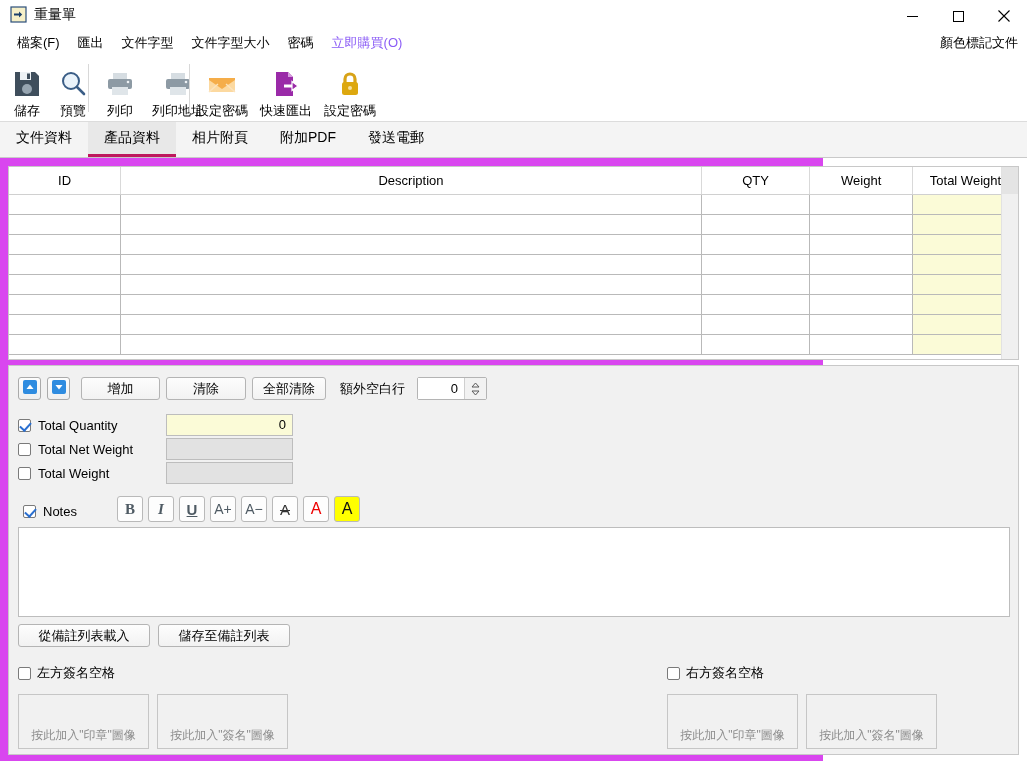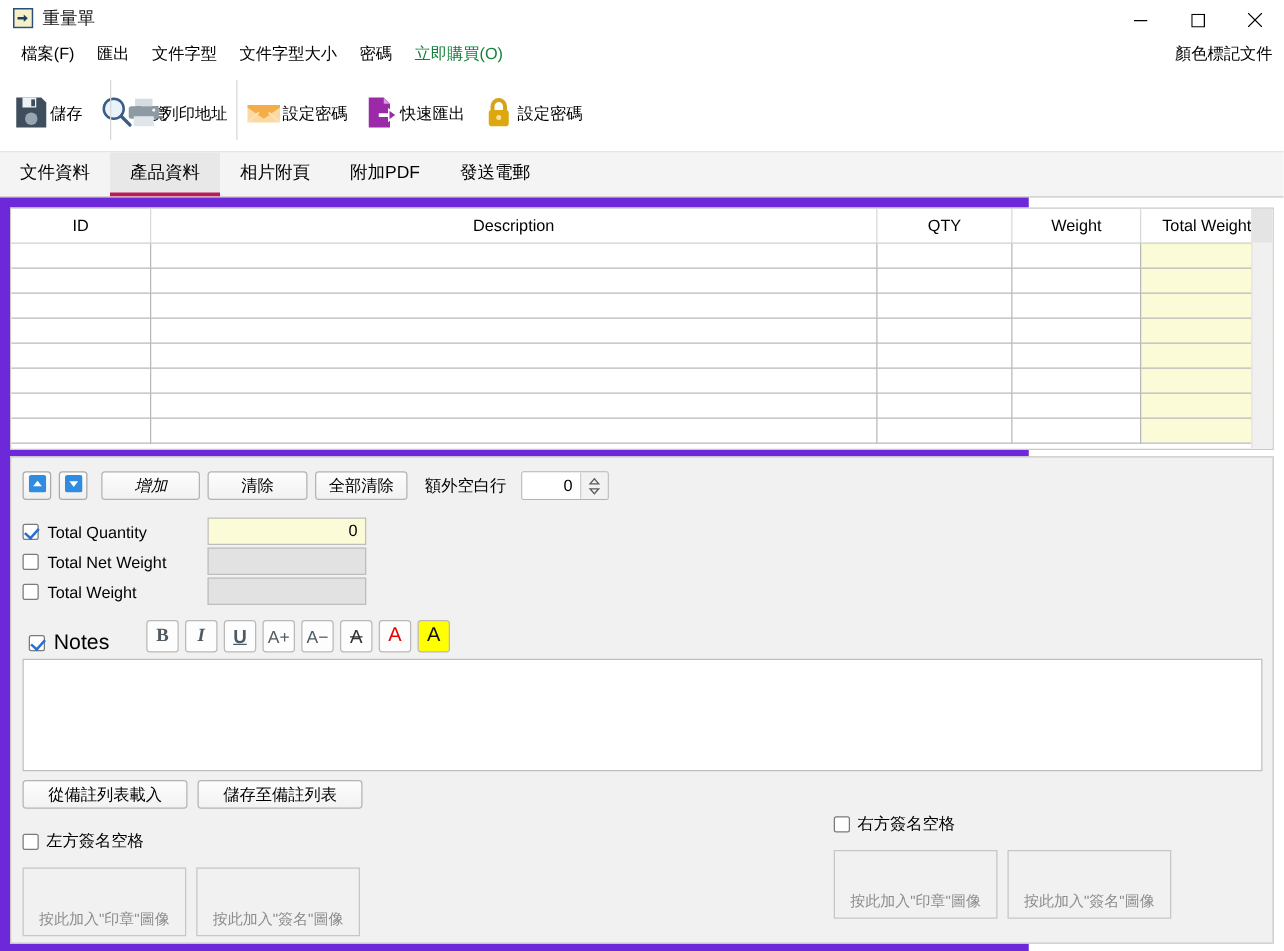--- a/index.html
+++ b/index.html
@@ -27,32 +27,32 @@
   .win-btn { width:46px; height:32px; display:flex; align-items:center; justify-content:center; }
   .win-btn svg { display:block; }
 
   
   .menubar {
     position:absolute; left:0; top:32px; width:1027px; height:22px;
     background:#ffffff;
   }
   .menu-items { position:absolute; left:8px; top:0; height:22px; display:flex; align-items:center;text-align:right; }
   .menu-item { padding:0 9px; font-size:13px; color:#000; line-height:22px; white-space:nowrap; }
-  .menu-item.buy { color:#15803d; }
+  .menu-item.buy { color:#8b5cf6; }
   .menu-right { position:absolute; right:9px; top:0; height:22px; line-height:22px; font-size:13px; color:#000; }
 
   
   .toolbar {
     position:absolute; left:0; top:54px; width:1027px; height:68px;
     background:#ffffff; border-bottom:1px solid #dcdcdc;
   }
   .tb-group { position:absolute; top:0; height:67px; display:flex; align-items:flex-start; }
   .tb-btn {
     width:auto; min-width:46px; padding:0 6px; height:64px;
-    display:flex; flex-direction:row; align-items:center; justify-content:flex-end;
+    display:flex; flex-direction:column; align-items:center; justify-content:flex-end;
     padding-top:7px;
   }
   .tb-ico { height:34px; display:flex; align-items:center; justify-content:center; }
   .tb-lab { font-size:13px; color:#000; margin-top:2px; white-space:nowrap; line-height:15px; }
   .tb-sep { width:1px; height:48px; background:#d8d8d8; margin:10px 6px 0 6px; }
 
   
   .tabbar {
     position:absolute; left:0; top:122px; width:1027px; height:36px;
     background:#f4f4f4; border-bottom:1px solid #c9c9c9;
@@ -60,21 +60,21 @@
   }
   .tab {
     padding:0 16px; display:flex; align-items:center; font-size:14px;
     color:#000; border-bottom:3px solid transparent; background:transparent;
   }
   .tab.active { background:#e8e8e8; border-bottom:3px solid #be185d; }
 
   
   .content {
     position:absolute; left:0; top:158px; width:823px; height:603px;
-    background:#6d28d9;
+    background:#d946ef;
   }
 
   
   .grid-wrap {
     position:absolute; left:8px; top:8px; width:1011px; height:194px;
     background:#fff; border:1px solid #c8c8c8; overflow:hidden;
   }
   table.grid { border-collapse:collapse; width:100%; table-layout:fixed; }
   table.grid th {
     height:27px; background:#ffffff; font-weight:normal; font-size:13px;
@@ -137,41 +137,41 @@
   .trow .lbl { font-size:13px; margin-left:7px; width:128px; }
   .tfield {
     width:127px; height:22px; border:1px solid #bdbdbd;
     text-align:right; font-size:13px; line-height:20px; padding-right:6px;
   }
   .tfield.on { background:#fbfbd7; }
   .tfield.off { background:#e2e2e2; }
 
   
   .notesrow { position:absolute; left:14px; top:138px; display:flex; align-items:center; }
-  .notesrow .lbl { font-size:17px; margin-left:7px; }
+  .notesrow .lbl { font-size:13px; margin-left:7px; }
   .fmtbtns { position:absolute; left:108px; top:130px; display:flex; gap:5px; }
   .fmtbtn {
     width:26px; height:26px; border:1px solid #b9b9b9; border-radius:3px;
     background:#fdfdfd; display:flex; align-items:center; justify-content:center;
     font-size:15px; font-weight:bold;
   }
   .notebox {
     position:absolute; left:9px; top:161px; width:992px; height:90px;
     background:#ffffff; border:1px solid #bdbdbd;
   }
   .notebtns { position:absolute; left:9px; top:258px; display:flex; gap:8px; }
   .nbtn {
     height:23px; min-width:130px; border:1px solid #b4b4b4; border-radius:3px;
     background:linear-gradient(#fdfdfd,#f2f2f2);
     display:flex; align-items:center; justify-content:center; font-size:13px; padding:0 10px;
   }
 
   
   .sigleft { position:absolute; left:9px; top:298px; }
-  .sigright { position:absolute; left:658px; top:284px; }
+  .sigright { position:absolute; left:658px; top:298px; }
   .sigcb { display:flex; align-items:center; }
   .sigcb .lbl { font-size:13px; margin-left:6px; }
   .sigboxes { display:flex; gap:8px; margin-top:12px; }
   .sigbox {
     width:131px; height:55px; border:1px solid #c6c6c6; background:#f1f1f1;
     display:flex; align-items:flex-end; justify-content:center;
     font-size:12px; color:#8c8c8c; padding-bottom:4px;
   }
 </style>
 </head>
@@ -243,20 +243,31 @@
         </span>
         <span class="tb-lab">預覽</span>
       </div>
     </div>
 
     <div class="tb-group" style="left:82px;">
       <div class="tb-sep"></div>
     </div>
 
     <div class="tb-group" style="left:94px;">
+      <div class="tb-btn" style="min-width:52px;">
+        <span class="tb-ico">
+          <svg width="30" height="30" viewBox="0 0 30 30">
+            <rect x="8" y="4" width="14" height="6" fill="#d6dde2"></rect>
+            <rect x="3" y="10" width="24" height="10" rx="2" fill="#8d9aa4"></rect>
+            <rect x="7" y="18" width="16" height="8" fill="#dfe5e9"></rect>
+            <circle cx="23" cy="13" r="1.3" fill="#eef2f5"></circle>
+          </svg>
+        </span>
+        <span class="tb-lab">列印</span>
+      </div>
       <div class="tb-btn" style="min-width:62px;">
         <span class="tb-ico">
           <svg width="30" height="30" viewBox="0 0 30 30">
             <rect x="8" y="4" width="14" height="6" fill="#d6dde2"></rect>
             <rect x="3" y="10" width="24" height="10" rx="2" fill="#8d9aa4"></rect>
             <rect x="7" y="18" width="16" height="8" fill="#dfe5e9"></rect>
             <circle cx="23" cy="13" r="1.3" fill="#eef2f5"></circle>
           </svg>
         </span>
         <span class="tb-lab">列印地址</span>
@@ -416,21 +427,21 @@
           </span>
         </div>
         <div class="sqbtn">
           <span>
             <svg width="14" height="14" viewBox="0 0 14 14">
                 <rect x="0" y="0" width="14" height="14" rx="2" fill="#2f8ce0"></rect>
                 <path d="M7 9.5 L3.5 5 L10.5 5 Z" fill="#fff"></path>
               </svg>
           </span>
         </div>
-        <div class="pbtn" style="width:79px; margin-left:5px;font-style:italic;">增加</div>
+        <div class="pbtn" style="width:79px; margin-left:5px;">增加</div>
         <div class="pbtn" style="width:80px;">清除</div>
         <div class="pbtn" style="width:74px;">全部清除</div>
         <span class="spin-label">額外空白行</span>
         <div class="spinbox">
           <span class="spin-val">0</span>
           <span class="spin-arrows">
             <svg width="11" height="16" viewBox="0 0 11 16">
               <path d="M5.5 2 L9 6 L2 6 Z" fill="none" stroke="#5b5b5b" stroke-width="1"></path>
               <path d="M5.5 14 L2 10 L9 10 Z" fill="none" stroke="#5b5b5b" stroke-width="1"></path>
             </svg>

